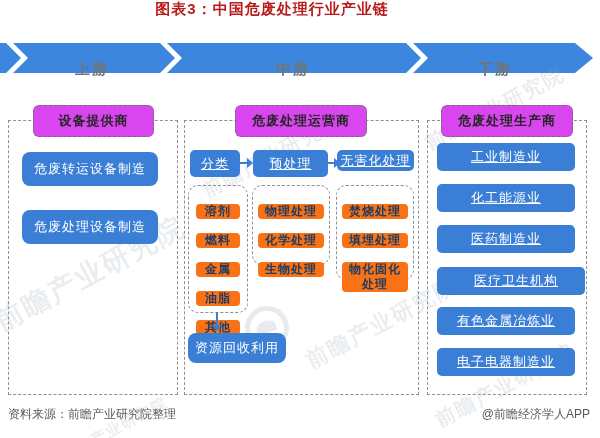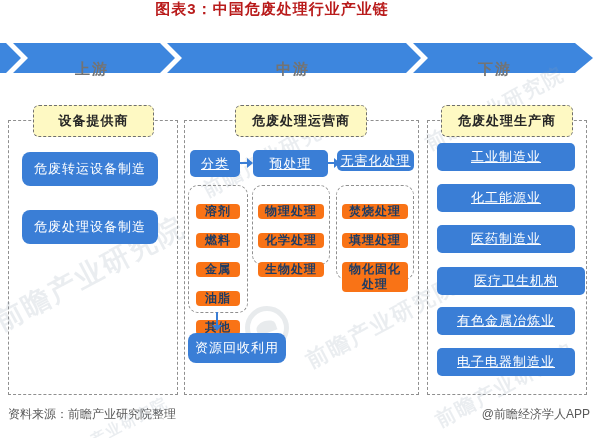--- a/index.html
+++ b/index.html
@@ -22,21 +22,21 @@
   }
   .seg-label{
     position:absolute;top:54px;height:30px;width:90px;line-height:30px;text-align:center;
     color:#737373;font-size:15px;font-weight:bold;letter-spacing:2px;
   }
   
   .col{
     position:absolute;top:120px;height:273px;border:1px dashed #8f8f8f;background:transparent;
   }
   .hdr{
-    position:absolute;top:105px;height:30px;background:#fef9c3;border:1px dashed #6f6f6f;
+    position:absolute;top:105px;height:30px;background:#d946ef;border:1px dashed #6f6f6f;
     border-radius:6px;display:flex;align-items:center;justify-content:center;
     font-size:13px;font-weight:bold;color:#262626;letter-spacing:1px;z-index:3;
   }
   
   .bbox{
     position:absolute;background:#3a7ed6;color:#ffffff;border-radius:8px;
     display:flex;align-items:center;justify-content:center;
     font-size:13px;letter-spacing:1px;z-index:2;
   }
   .bbox.small{border-radius:5px;font-size:13px;text-decoration:underline;}

